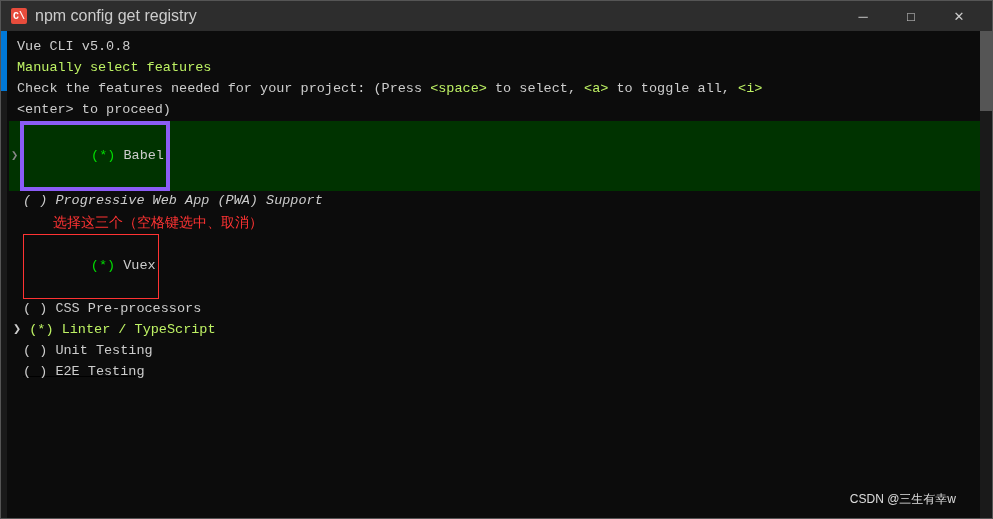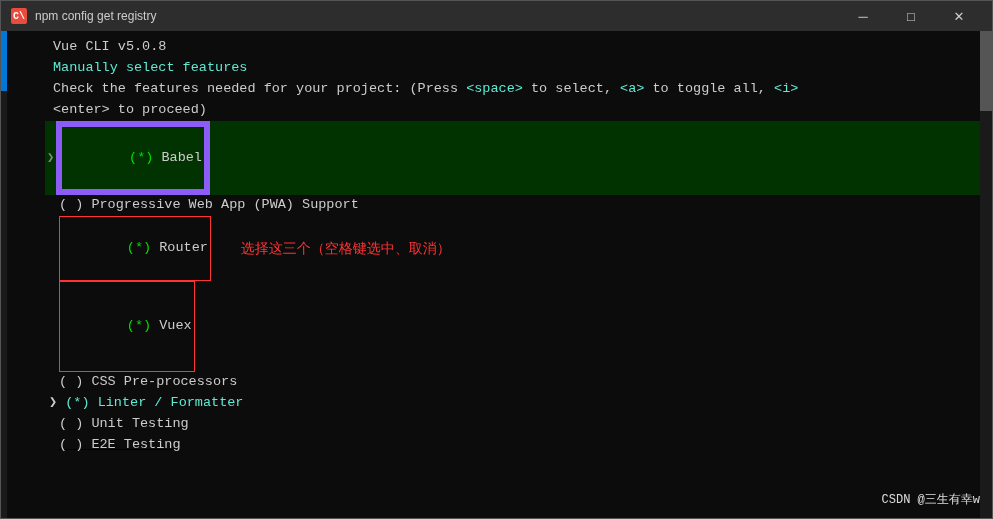--- a/index.html
+++ b/index.html
@@ -44,21 +44,21 @@
       display: flex;
       align-items: center;
       justify-content: center;
       font-size: 10px;
       color: white;
       font-weight: bold;
     }
 
     .title-bar-text {
       color: #ccc;
-      font-size: 12px;
+      font-size: 16px;
       font-family: 'Segoe UI', sans-serif;
     }
 
     .title-bar-controls {
       display: flex;
       gap: 2px;
     }
 
     .title-btn {
       width: 46px;
@@ -80,26 +80,25 @@
       overflow: hidden;
       position: relative;
     }
 
     .line {
       font-size: 13.5px;
       line-height: 1.55;
       white-space: pre;
       display: flex;
       align-items: center;
-      margin-left: 36px;
     }
 
     .c-white { color: #cccccc; }
     .c-green { color: #00dd00; }
-    .c-cyan { color: #5eead4; }
+    .c-cyan { color: #bef264; }
 
     .scrollbar {
       position: absolute;
       right: 0;
       top: 0;
       bottom: 0;
       width: 12px;
       background: #1a1a1a;
     }
 
@@ -107,24 +106,24 @@
       position: absolute;
       top: 0;
       width: 12px;
       height: 80px;
       background: #555;
     }
 
     .watermark {
       position: absolute;
       bottom: 10px;
-      right: 12px;
+      right: 36px;
       color: #ffffff;
       font-size: 12px;
-      font-family: Liberation Mono, monospace;
+      font-family: Liberation Sans, sans-serif;
       opacity: 0.85;
     }
 
     
     .left-bar {
       position: absolute;
       left: 0;
       top: 0;
       bottom: 0;
       width: 6px;
@@ -173,49 +172,46 @@
     <div class="line" style="padding-left: 8px; flex-wrap: nowrap;">
       <span class="c-white">Check the features needed for your project: (Press </span><span class="c-cyan">&lt;space&gt;</span><span class="c-white"> to select, </span><span class="c-cyan">&lt;a&gt;</span><span class="c-white"> to toggle all, </span><span class="c-cyan">&lt;i&gt;</span>
     </div>
 
     <div class="line" style="padding-left: 8px;">
       <span class="c-white">&lt;enter&gt; to proceed)</span>
     </div>
 
     <div class="line" style="padding-left: 2px; background: #003300;">
       <span style="color:#888; font-size:12px; padding-right:2px;">❯</span>
-      <span style="border: 6px solid #8b5cf6; padding: 0 2px;">
+      <span style="border: 4px solid #8b5cf6; padding: 0 2px;">
         <span class="c-green">(*)</span><span class="c-white"> Babel</span>
       </span>
     </div>
 
 
+    <div class="line" style="padding-left: 14px; font-style: italic;">
+      <span class="c-white">( ) Progressive Web App (PWA) Support</span>
+    </div>
+
     <div class="line" style="padding-left: 14px;">
-      <span class="c-white">( ) Progressive Web App (PWA) Support</span>
+      <span style="color: #ff3333; margin-left: 30px; font-size: 14px; font-family: Liberation Serif, serif;">选择这三个（空格键选中、取消）</span>
     </div>
 
     <div class="line" style="padding-left: 14px;">
       <span style="border: 1px solid #ff3333; padding: 0 2px;">
-        <span class="c-green">(*)</span><span class="c-white"> Router</span>
-      </span>
-      <span style="color: #ff3333; margin-left: 30px; font-size: 14px; font-family: Liberation Serif, serif;">选择这三个（空格键选中、取消）</span>
-    </div>
-
-    <div class="line" style="padding-left: 14px;">
-      <span style="border: 1px solid #ff3333; padding: 13px 2px;">
         <span class="c-green">(*)</span><span class="c-white"> Vuex</span>
       </span>
     </div>
 
     <div class="line" style="padding-left: 14px;">
       <span class="c-white">( ) CSS Pre-processors</span>
     </div>
 
     <div class="line" style="padding-left: 4px;">
-      <span class="c-white">❯ </span><span class="c-cyan">(*) Linter / Formatter</span>
+      <span class="c-white">❯ </span><span class="c-cyan">(*) Linter / TypeScript</span>
     </div>
 
     <div class="line" style="padding-left: 14px; align-items: center;">
       <span class="c-white">( ) Unit Testing</span>
     </div>
 
     <div class="line" style="padding-left: 14px; text-decoration: underline;">
       <span class="c-white">( ) E2E Testing</span>
     </div>
 

